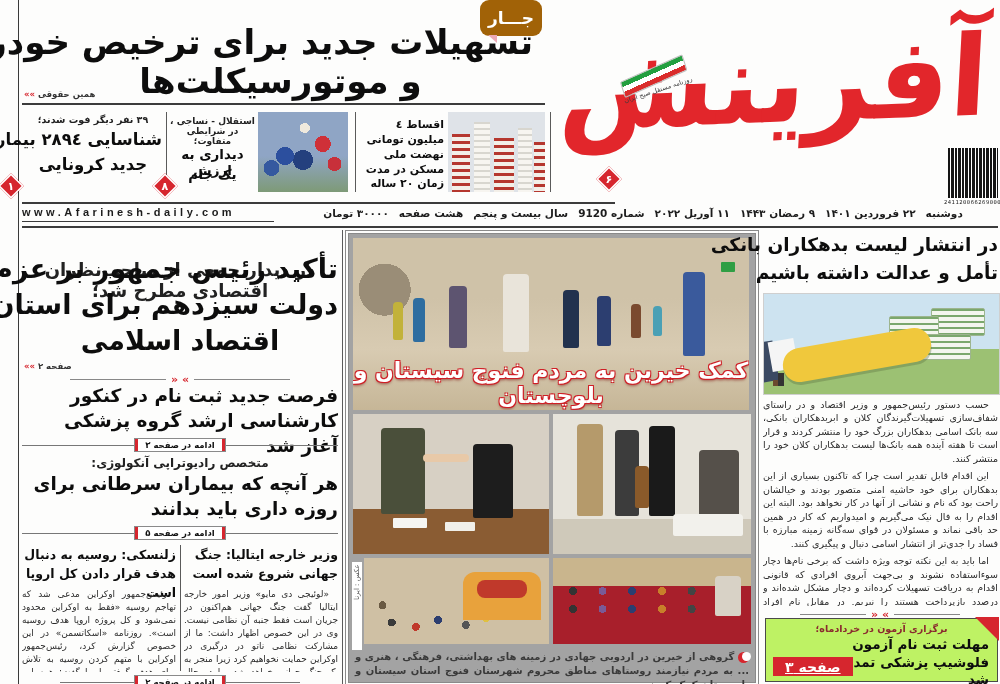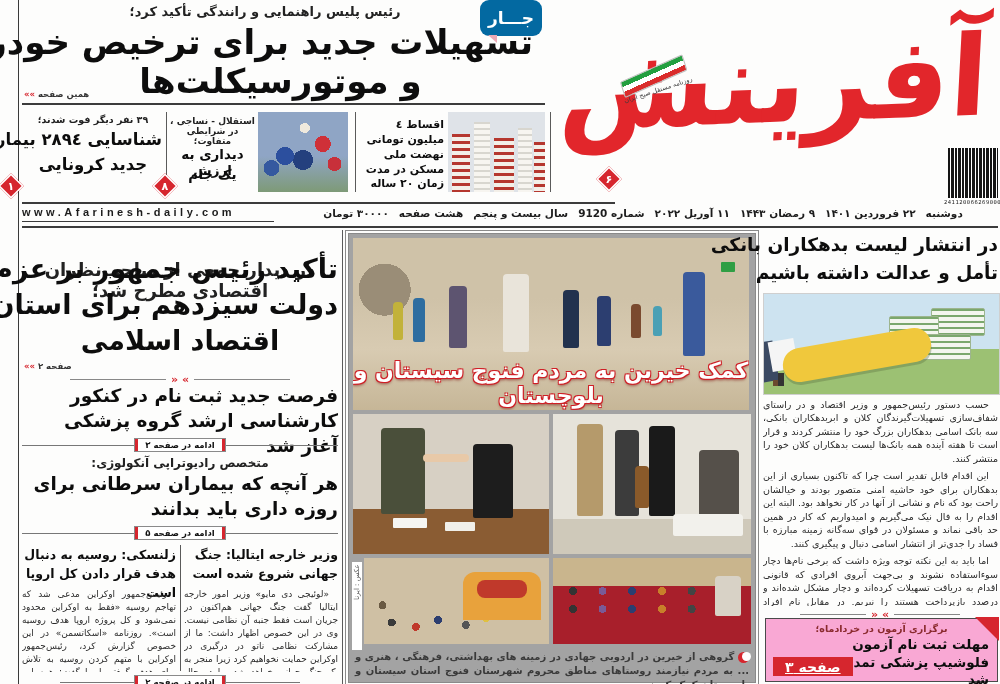--- a/index.html
+++ b/index.html
@@ -8,21 +8,21 @@
   .abs{position:absolute;}
   .fa{direction:rtl;}
   .bold{font-weight:bold;}
   .rule{position:absolute;background:#3c3c3c;}
   .vrule{position:absolute;background:#5a5a5a;width:1px;}
   
   .diamond{position:absolute;width:18px;height:18px;background:#d6262e;transform:rotate(45deg);
            display:flex;align-items:center;justify-content:center;box-shadow:0 0 0 1.5px #fff inset;}
   .diamond span{transform:rotate(-45deg);color:#fff;font-size:11px;font-weight:bold;line-height:1;}
   
-  .bubble{position:absolute;left:480px;top:0;width:62px;height:36px;background:#0369a1;border-radius:9px;
+  .bubble{position:absolute;left:480px;top:0;width:62px;height:36px;background:#a16207;border-radius:9px;
           display:flex;align-items:center;justify-content:center;color:#fff;font-size:17px;font-weight:bold;}
   .bubble::after{content:"";position:absolute;left:8px;bottom:-7px;border-top:8px solid #eca9b5;
           border-left:9px solid transparent;}
   
   .contwrap{position:absolute;display:flex;align-items:center;}
   .cline{flex:1;height:1px;background:#777;}
   .cbox{border:1px solid #8a8a8a;font-size:8.5px;font-weight:bold;padding:1px 10px;white-space:nowrap;
         box-shadow:inset 3px 0 0 #d6262e, inset -3px 0 0 #d6262e;background:#fff;direction:rtl;}
   .orn{position:absolute;display:flex;align-items:center;}
   .oline{flex:1;height:1px;background:#888;}
@@ -69,21 +69,21 @@
   #frame{position:absolute;left:348px;top:233px;width:406px;height:448px;background:#a3a3a3;
          border:1px solid #8a8a8a;outline:1px solid #8a8a8a;outline-offset:2px;}
   .overlaycap{position:absolute;left:0;right:0;bottom:2px;text-align:center;font-weight:bold;font-size:22px;
      color:#fff;direction:rtl;letter-spacing:0;
      text-shadow:-1px -1px 0 #cf1f26,1px -1px 0 #cf1f26,-1px 1px 0 #cf1f26,1px 1px 0 #cf1f26,0 2px 3px rgba(120,0,0,.6);}
   .credit{position:absolute;writing-mode:vertical-rl;transform:rotate(180deg);font-size:7px;color:#555;
           background:#fff;padding:2px 1px;direction:rtl;}
   .crescent{position:relative;display:inline-block;width:11px;height:11px;border-radius:50%;background:#d6262e;vertical-align:middle;}
   .crescent::after{content:"";position:absolute;left:4px;top:0px;width:9px;height:9px;border-radius:50%;background:#fff;}
   
-  #edbox{position:absolute;left:765px;top:618px;width:231px;height:62px;border:1.5px solid #4a4a4a;background:#f9a8d4;}
+  #edbox{position:absolute;left:765px;top:618px;width:231px;height:62px;border:1.5px solid #4a4a4a;background:#bef264;}
   .boxtri{position:absolute;top:-2px;right:-2px;width:0;height:0;border-top:24px solid #d6262e;border-left:24px solid transparent;}
   .pagebadge{position:absolute;left:7px;bottom:5px;background:#d6262e;color:#fff;font-size:14px;font-weight:bold;
              padding:1.5px 12px;direction:rtl;text-decoration:underline;}
   
   #illo{position:absolute;left:763px;top:293px;width:235px;height:100px;overflow:hidden;border:1px solid #cfcfcf;
         background:linear-gradient(180deg,#cde3f0 0 55%,#9cc173 55% 100%);}
   .money{position:absolute;background:repeating-linear-gradient(180deg,#7ba86d 0 2px,#f4f6ef 2px 6px);border:1px solid #9db58f;border-radius:2px;}
   .hand{position:absolute;left:18px;top:44px;width:150px;height:34px;background:#f0c83c;border-radius:18px;
         transform:rotate(-10deg);box-shadow:0 3px 0 rgba(90,110,60,.35);}
   .cuff{position:absolute;left:6px;top:46px;width:26px;height:30px;background:#f5f5f5;transform:rotate(-10deg);}
@@ -114,26 +114,25 @@
 </head>
 <body>
 
 <div id="page">
 
   <div class="vrule" style="left:18px;top:0;height:684px;background:#3a3a3a;"></div>
 
   <div class="bubble">
     <span>جـــار</span>
   </div>
-  <div class="abs kick" style="left:60px;top:4px;width:410px;font-size:13px;">رئیس پلیس راهنمایی و رانندگی تأکید کرد؛</div>
   <div class="abs hl" style="left:28px;top:22px;width:505px;font-size:34px;">تسهیلات جدید برای ترخیص خودروها</div>
   <div class="abs hl" style="left:28px;top:61px;width:505px;font-size:34px;">و موتورسیکلت‌ها</div>
   <div class="abs samepage" style="left:24px;top:89px;">
     <span class="redmarks">««</span>
-    <span>همین صفحه</span>
+    <span>همین حقوقی</span>
   </div>
   <div class="rule" style="left:22px;top:103px;width:523px;height:2px;"></div>
 
   <div class="abs kick" style="left:24px;top:114px;width:138px;font-size:9.5px;">۳۹ نفر دیگر فوت شدند؛</div>
   <div class="abs hl" style="left:24px;top:130px;width:138px;font-size:16.5px;">شناسایی ۲۸۹٤ بیمار</div>
   <div class="abs hl" style="left:24px;top:155px;width:138px;font-size:16.5px;">جدید کرونایی</div>
   <div class="diamond" style="left:2px;top:177px;">
       <span>۱</span>
     </div>
 

